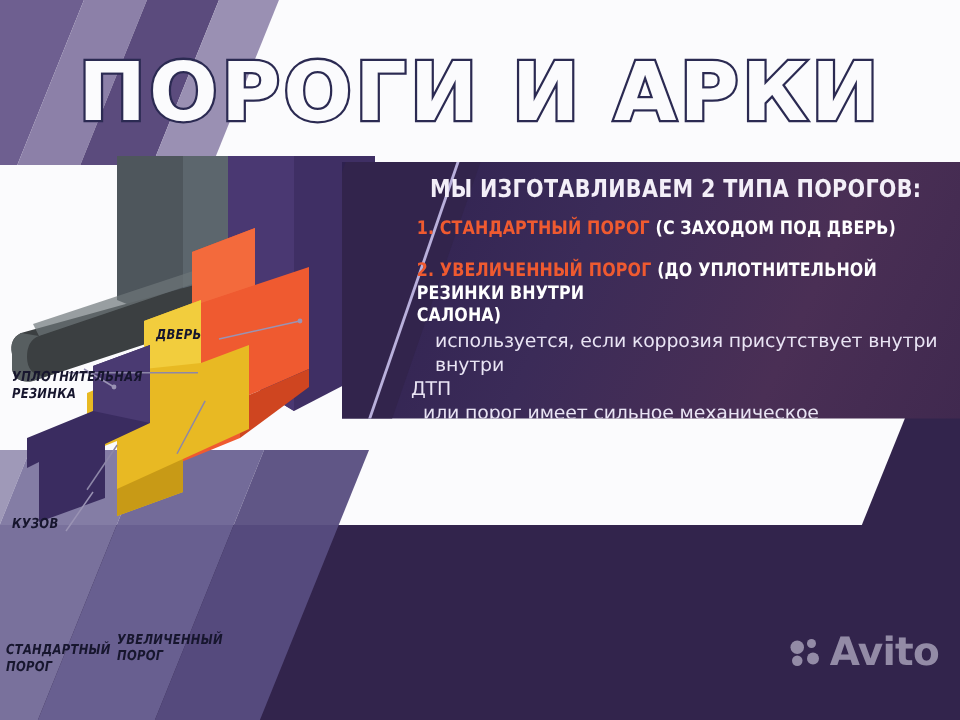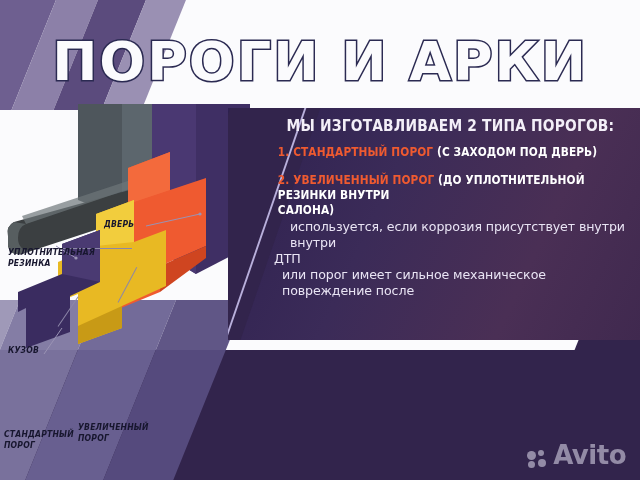--- a/index.html
+++ b/index.html
@@ -63,21 +63,21 @@
     color:#fbfbfd;
     -webkit-text-stroke:3px #2b2a52;
     paint-order:stroke fill;
     text-shadow:0 0 0 #2b2a52;
     white-space:nowrap;
   }
 
   
   .panel{
     position:absolute;
-    left:228px;top:108px;width:412px;height:232px;
+    left:228px;top:108px;width:412px;height:171px;
     background:linear-gradient(115deg,#2e2150 0%,#3b2b58 38%,#4a2f55 72%,#40294f 100%);
     overflow:hidden;
   }
   .panel-notch{
     position:absolute;left:-40px;top:-12px;width:90px;height:270px;
     background:#32244c;
     transform:skewX(-19deg);
   }
   .panel-edge{
     position:absolute;left:34px;top:-12px;width:2px;height:270px;
@@ -147,22 +147,22 @@
   .lbl-dver{ left:104px; top:122px; }
   .lbl-rez { left:8px;  top:150px; }
   .lbl-kuz { left:8px;  top:248px; }
   .lbl-std { left:4px;  top:332px; }
   .lbl-uvl { left:78px; top:325px; }
 
   .leader{ position:absolute; background:#8d87a8; height:1px; transform-origin:left center; }
 
   
   .avito{
-    position:absolute;right:14px;bottom:12px;
-    display:flex;align-items:flex-end;gap:6px;
+    position:absolute;right:14px;bottom:32px;
+    display:flex;align-items:center;gap:6px;
     opacity:.62;
   }
   .avito-dots{position:relative;width:20px;height:18px;}
   .avito-dots i{position:absolute;border-radius:50%;background:#cfcbdd;display:block;}
   .d1{width:9px;height:9px;left:0;top:1px;}
   .d2{width:6px;height:6px;left:11px;top:0px;}
   .d3{width:7px;height:7px;left:1px;top:11px;}
   .d4{width:8px;height:8px;left:11px;top:9px;}
   .avito-text{
     font-family:"DejaVu Sans","Liberation Sans", sans-serif;

